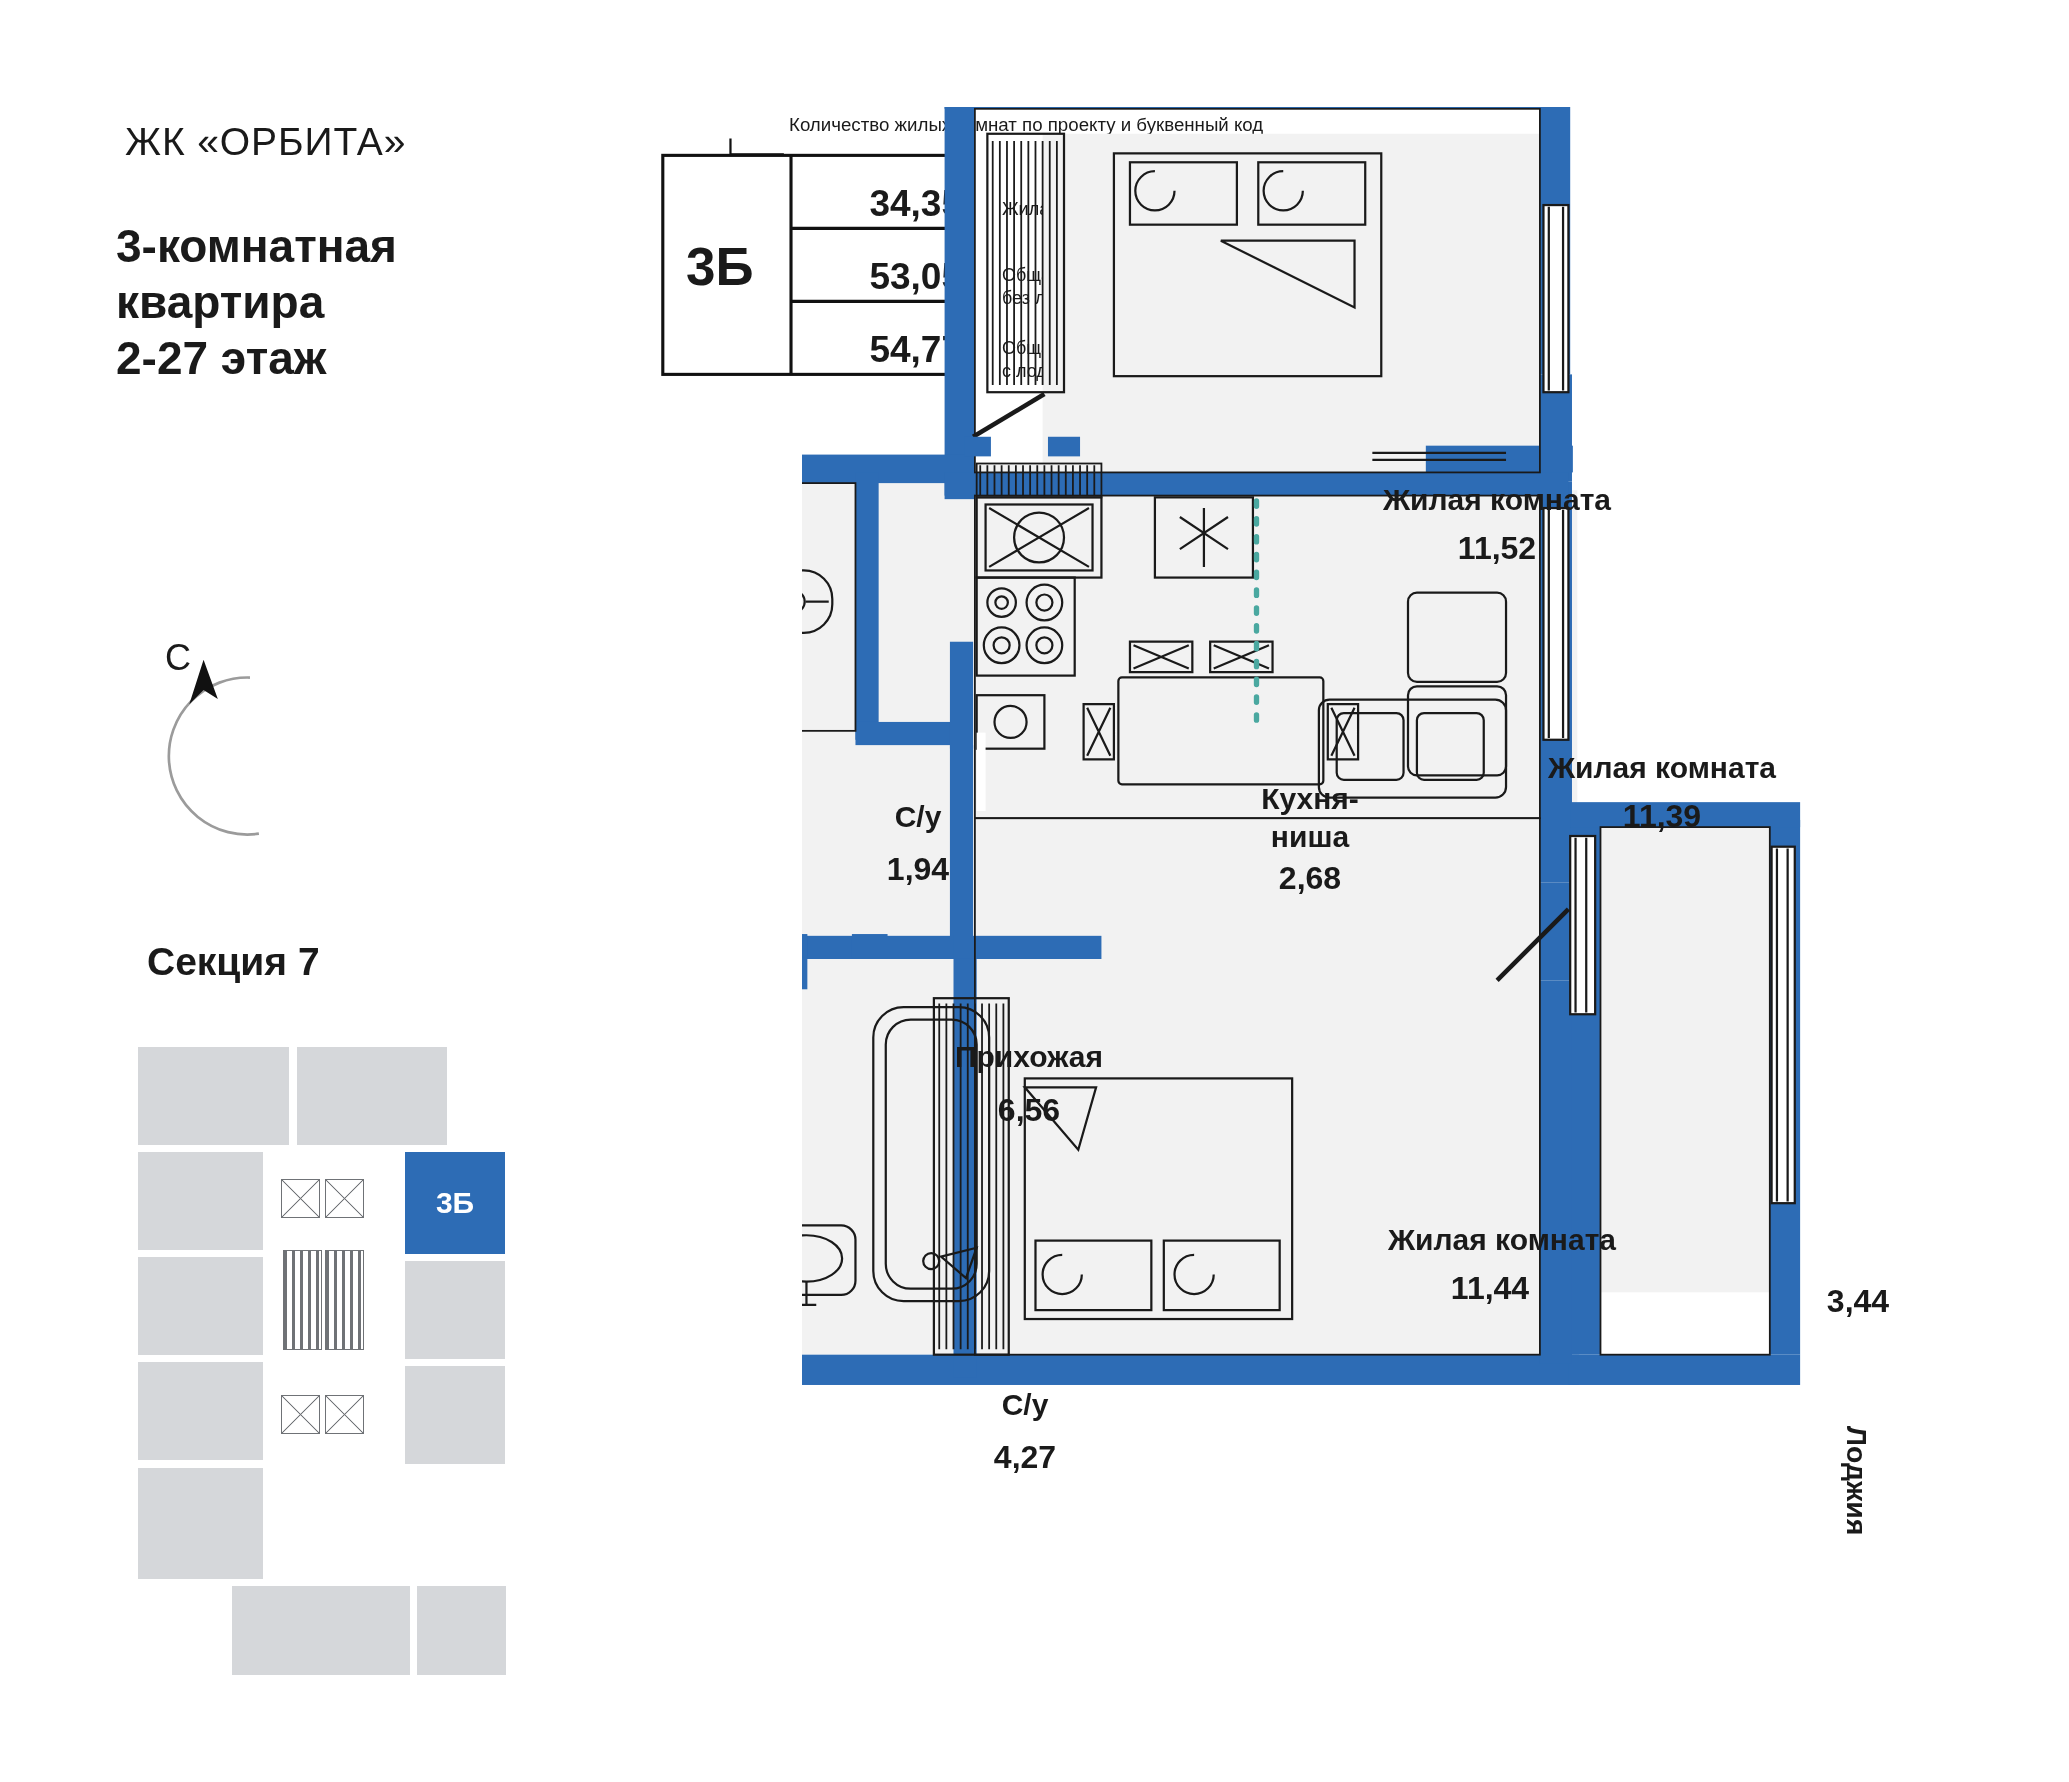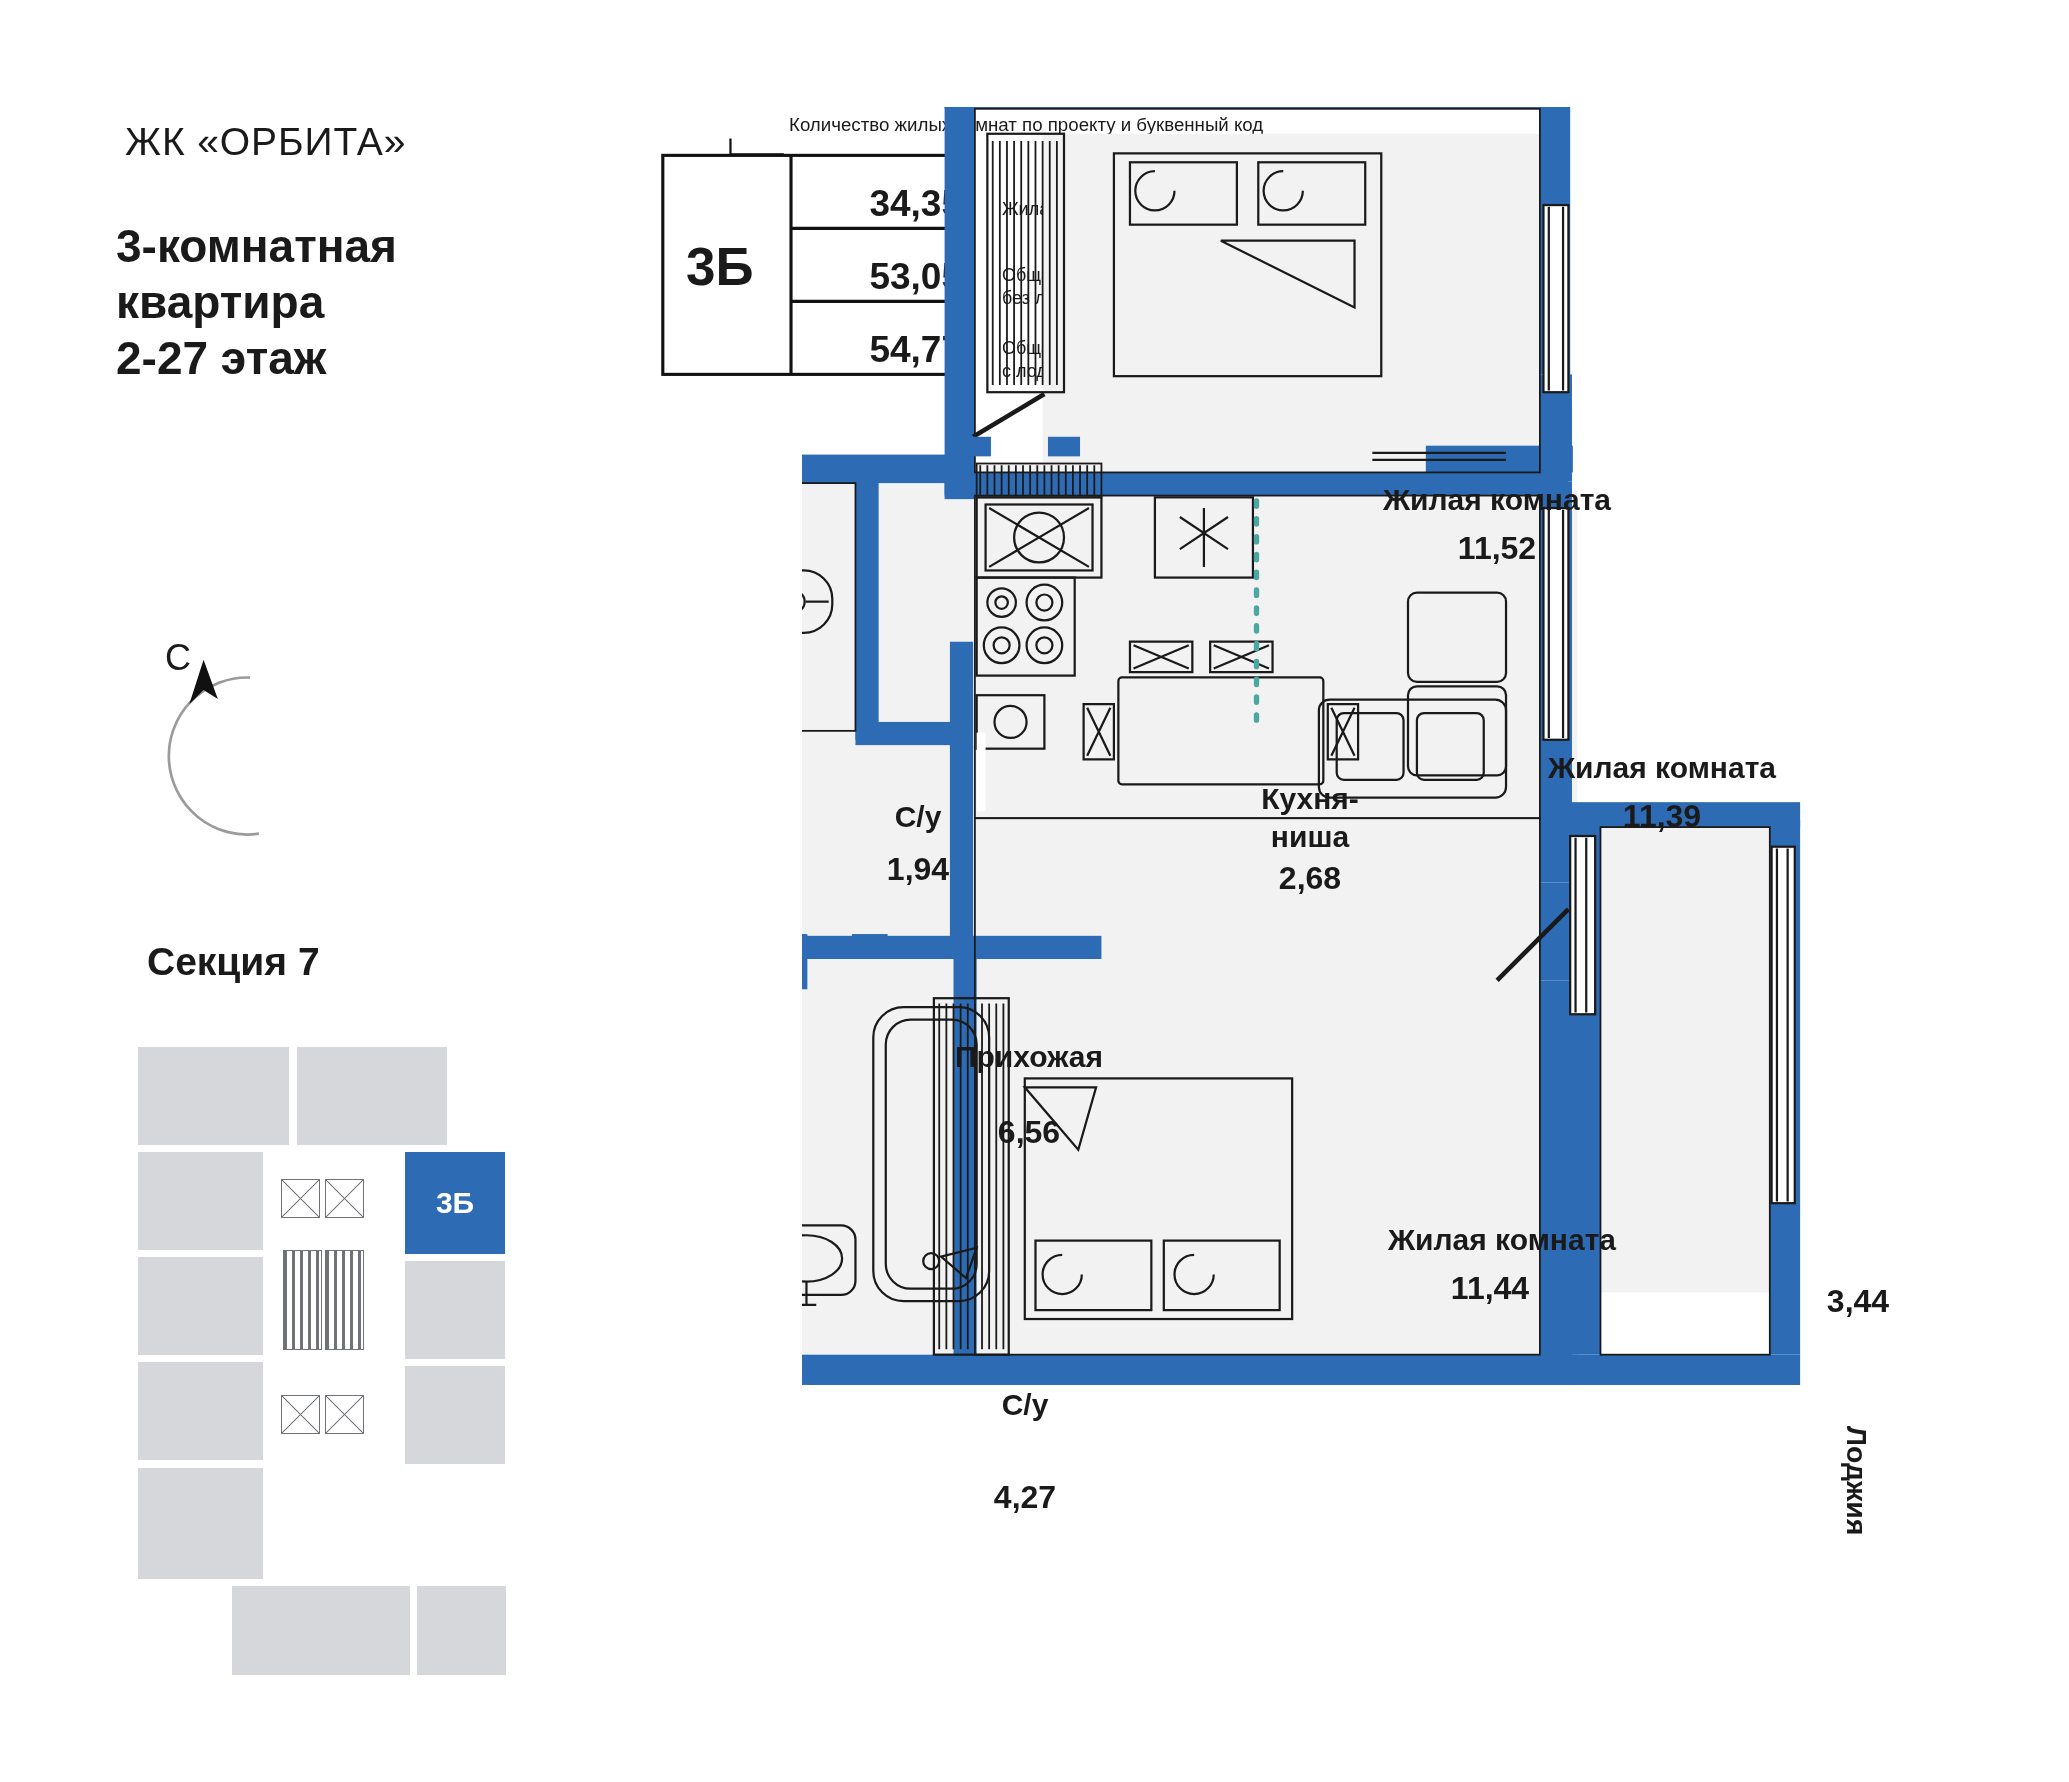--- a/index.html
+++ b/index.html
@@ -399,23 +399,23 @@
 <div class="room-label" style="left:1502px; top:1221px; transform:translateX(-50%);">Жилая комната</div>
 <div class="room-area" style="left:1442px; top:1270px; transform:translateX(-50%);margin-left:48px;">11,44</div>
 
 <div class="room-label" style="left:1310px; top:780px; transform:translateX(-50%);">
   <div>Кухня-</div>
   <div>ниша</div>
 </div>
 <div class="room-area" style="left:1310px; top:860px; transform:translateX(-50%);">2,68</div>
 
 <div class="room-label" style="left:1029px; top:1038px; transform:translateX(-50%);">Прихожая</div>
-<div class="room-area" style="left:1029px; top:1092px; transform:translateX(-50%);margin-top:22px;">6,56</div>
+<div class="room-area" style="left:1029px; top:1092px; transform:translateX(-50%);">6,56</div>
 
 <div class="room-label" style="left:918px; top:798px; transform:translateX(-50%);">С/у</div>
 <div class="room-area" style="left:918px; top:851px; transform:translateX(-50%);">1,94</div>
 
 <div class="room-label" style="left:1025px; top:1386px; transform:translateX(-50%);">С/у</div>
-<div class="room-area" style="left:1025px; top:1439px; transform:translateX(-50%);margin-top:40px;">4,27</div>
+<div class="room-area" style="left:1025px; top:1439px; transform:translateX(-50%);">4,27</div>
 
 <div class="room-area" style="left:1858px; top:1283px; transform:translateX(-50%);">3,44</div>
 <div class="loggia-label" style="left:1840px; top:1426px;">Лоджия</div>
 
 
 </body></html>

